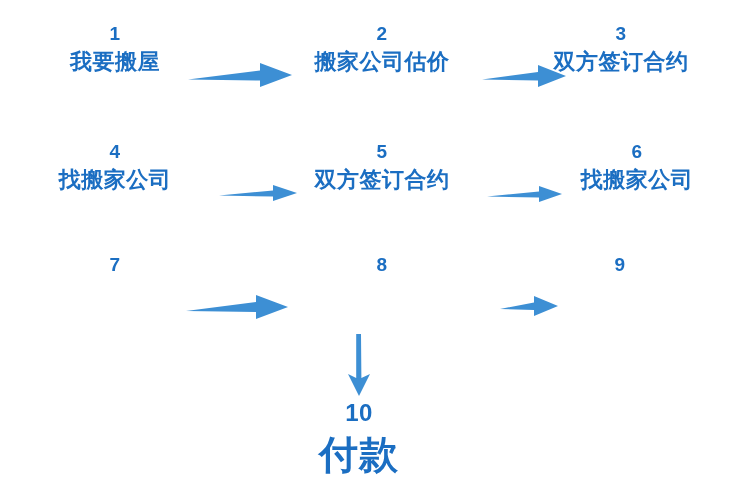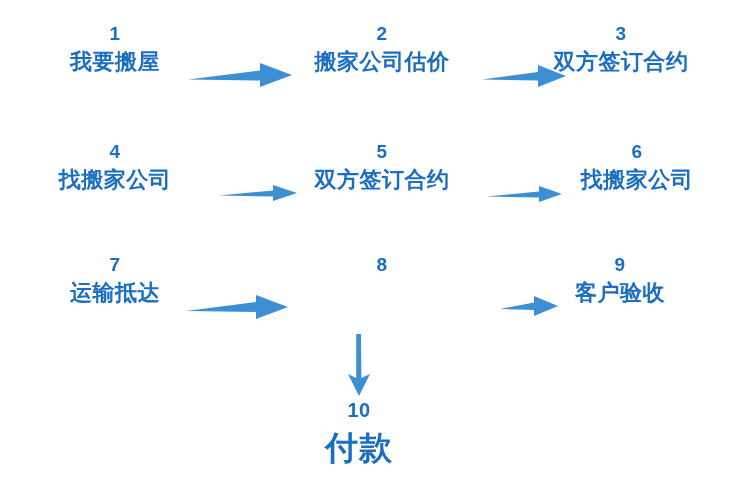--- a/index.html
+++ b/index.html
@@ -40,27 +40,27 @@
   }
   .node-label {
     font-size: 22px;
     font-weight: bold;
     color: #1b6ec2;
     line-height: 1.25;
     letter-spacing: 0.5px;
     margin-top: 4px;
   }
   .node.final .node-label {
-    font-size: 33px;
+    font-size: 39px;
     line-height: 1.2;
     margin-top: 7px;
     letter-spacing: 1px;
   }
   .node.final .node-number {
-    font-size: 20px;
+    font-size: 24px;
   }
   
   .arrow {
     position: absolute;
     display: block;
   }
   .arrow svg {
     display: block;
     overflow: visible;
   }
@@ -119,42 +119,40 @@
     </svg>
   </div>
 
   <div class="node" style="left:637px; top:142px;">
     <div class="node-number">6</div>
     <div class="node-label">找搬家公司</div>
   </div>
 
   <div class="node" style="left:115px; top:255px;">
     <div class="node-number">7</div>
-    <div class="node-label">运输抵达</div>
   </div>
 
   <div class="arrow" style="left:186px; top:294px;">
     <svg width="102" height="26" viewBox="0 0 102 26" aria-hidden="true">
       <path d="M0 17 L70 8 L70 1 L102 13 L70 25 L70 18 Z" fill="#3d8fd4"></path>
     </svg>
   </div>
 
   <div class="node" style="left:382px; top:255px;">
     <div class="node-number">8</div>
   </div>
 
   <div class="arrow" style="left:500px; top:295px;">
     <svg width="58" height="22" viewBox="0 0 58 22" aria-hidden="true">
       <path d="M0 14 L34 7.5 L34 1 L58 11 L34 21 L34 15 Z" fill="#3d8fd4"></path>
     </svg>
   </div>
 
   <div class="node" style="left:620px; top:255px;">
     <div class="node-number">9</div>
-    <div class="node-label">客户验收</div>
   </div>
 
   <div class="arrow" style="left:345px; top:334px;">
     <svg width="28" height="62" viewBox="0 0 28 62" aria-hidden="true">
       <path d="M11.2 0 L16 0 L16.4 44 L25 40 L14 62 L3 40 L11.2 44 Z" fill="#3d8fd4"></path>
     </svg>
   </div>
 
   <div class="node final" style="left:359px; top:400px;">
     <div class="node-number">10</div>

